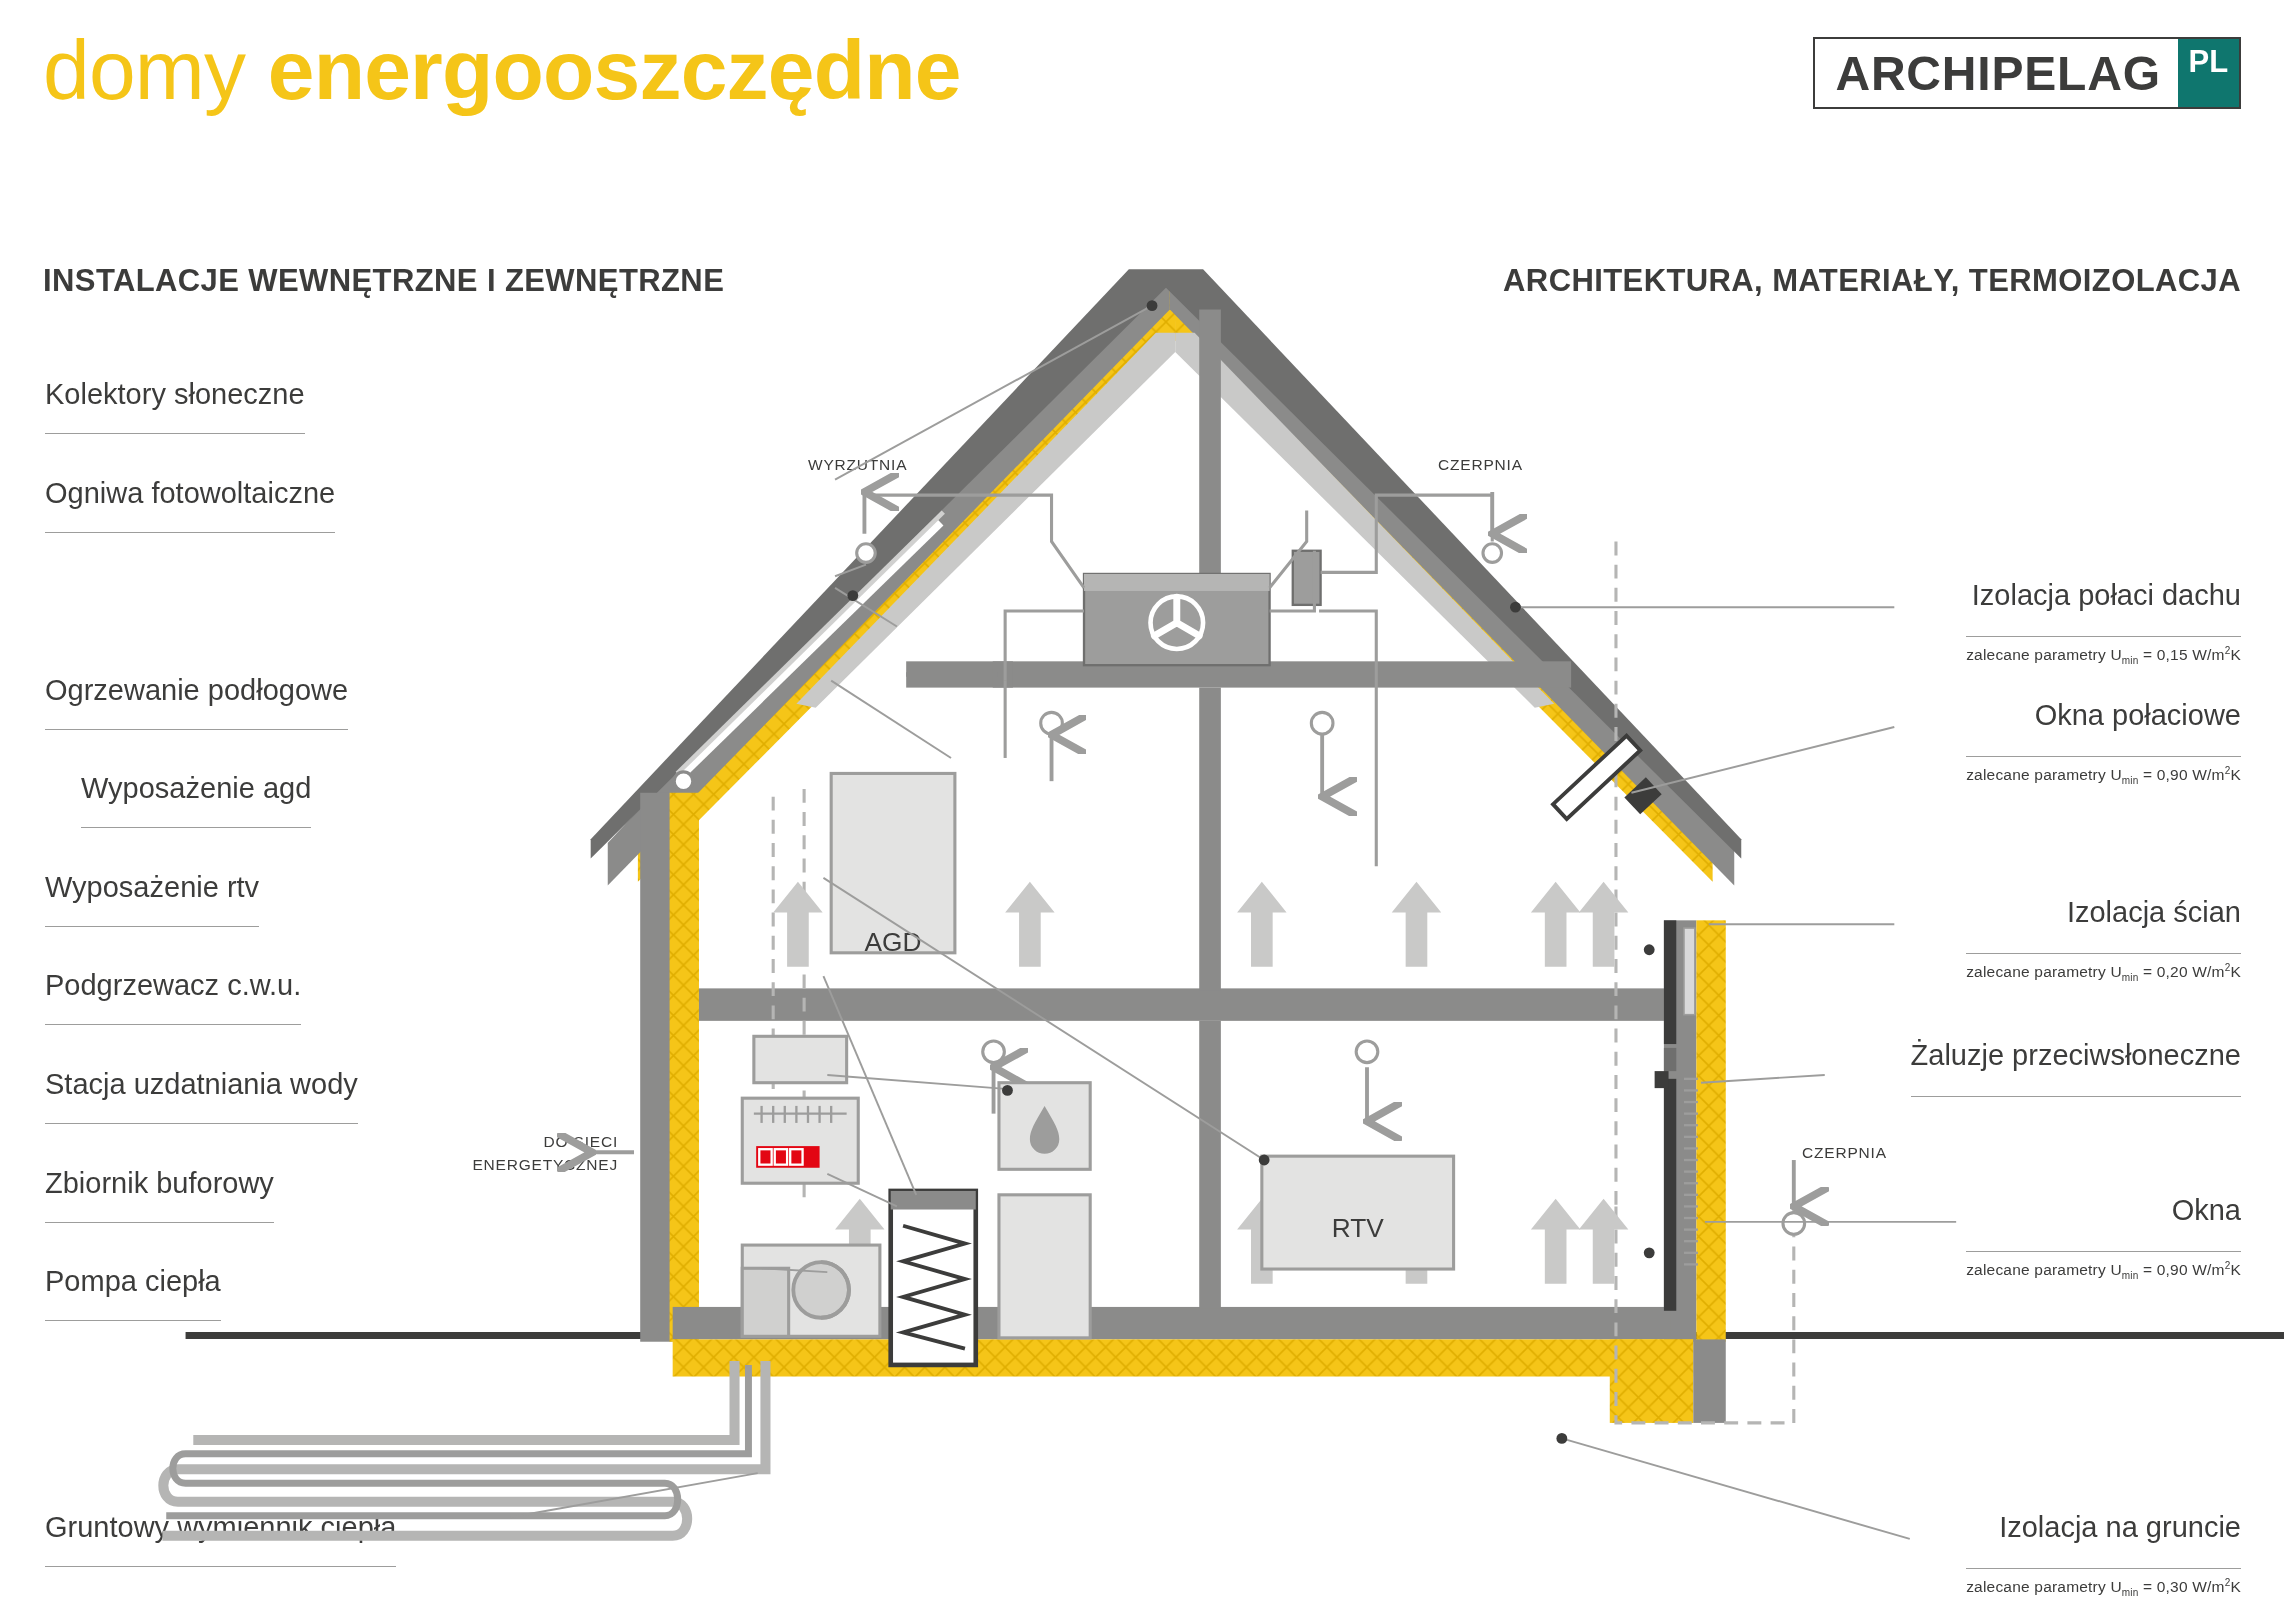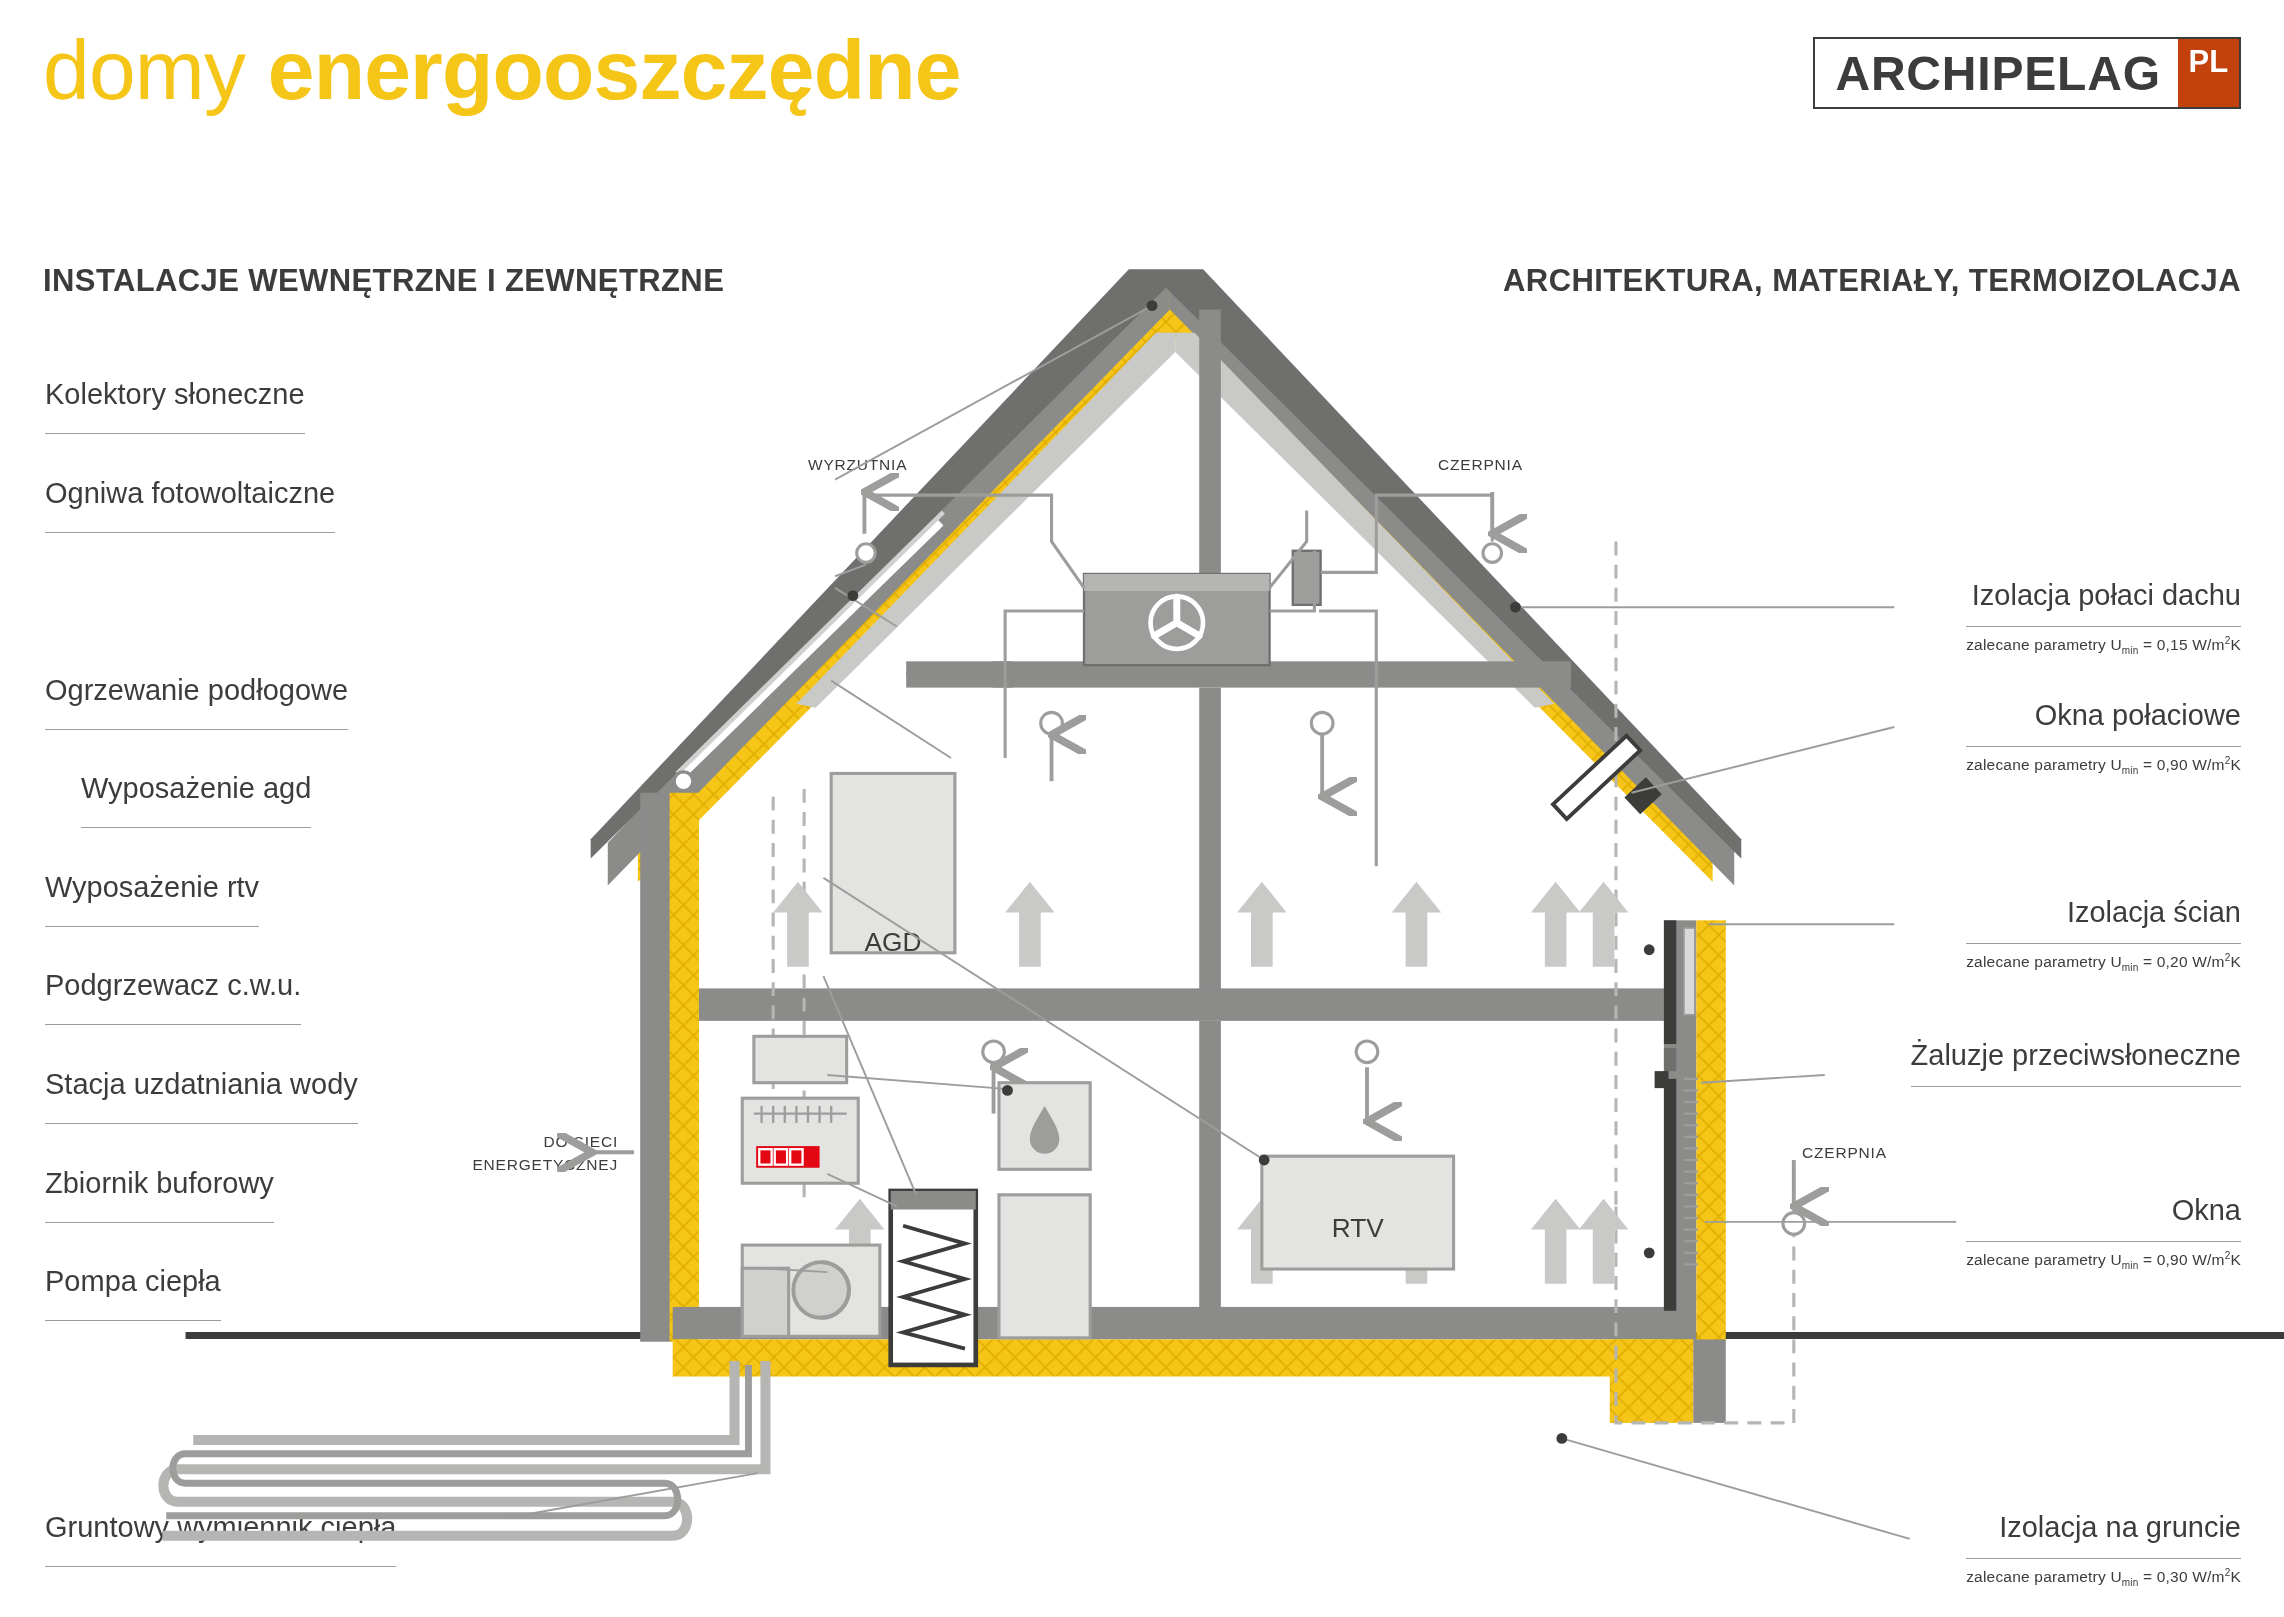--- a/index.html
+++ b/index.html
@@ -56,21 +56,21 @@
   .logo-main {
     display: flex;
     align-items: center;
     padding: 0 17px 0 20px;
     font-size: 48px;
     font-weight: 700;
     letter-spacing: 0.8px;
     color: #3c3c3b;
   }
   .logo-pl {
-    background: #c2410c;
+    background: #0f766e;
     color: #ffffff;
     display: flex;
     align-items: flex-start;
     justify-content: center;
     padding: 4.6px 10.8px 0 10.8px;
     font-size: 31px;
     font-weight: 700;
     min-width: 56px;
     box-sizing: border-box;
   }
@@ -101,21 +101,21 @@
   
   .label-right {
     position: absolute;
     right: 43px;
     text-align: right;
     white-space: nowrap;
   }
   .label-right .lr-title {
     font-size: 29px;
     color: #3c3c3b;
-    padding-bottom: 14px;
+    padding-bottom: 24px;
     border-bottom: 1.5px solid #9d9d9c;
     display: block;
     line-height: 1.1;
   }
   .label-right .lr-sub {
     font-size: 15.5px;
     color: #3c3c3b;
     display: block;
     margin-top: 7.7px;
     letter-spacing: 0.2px;

